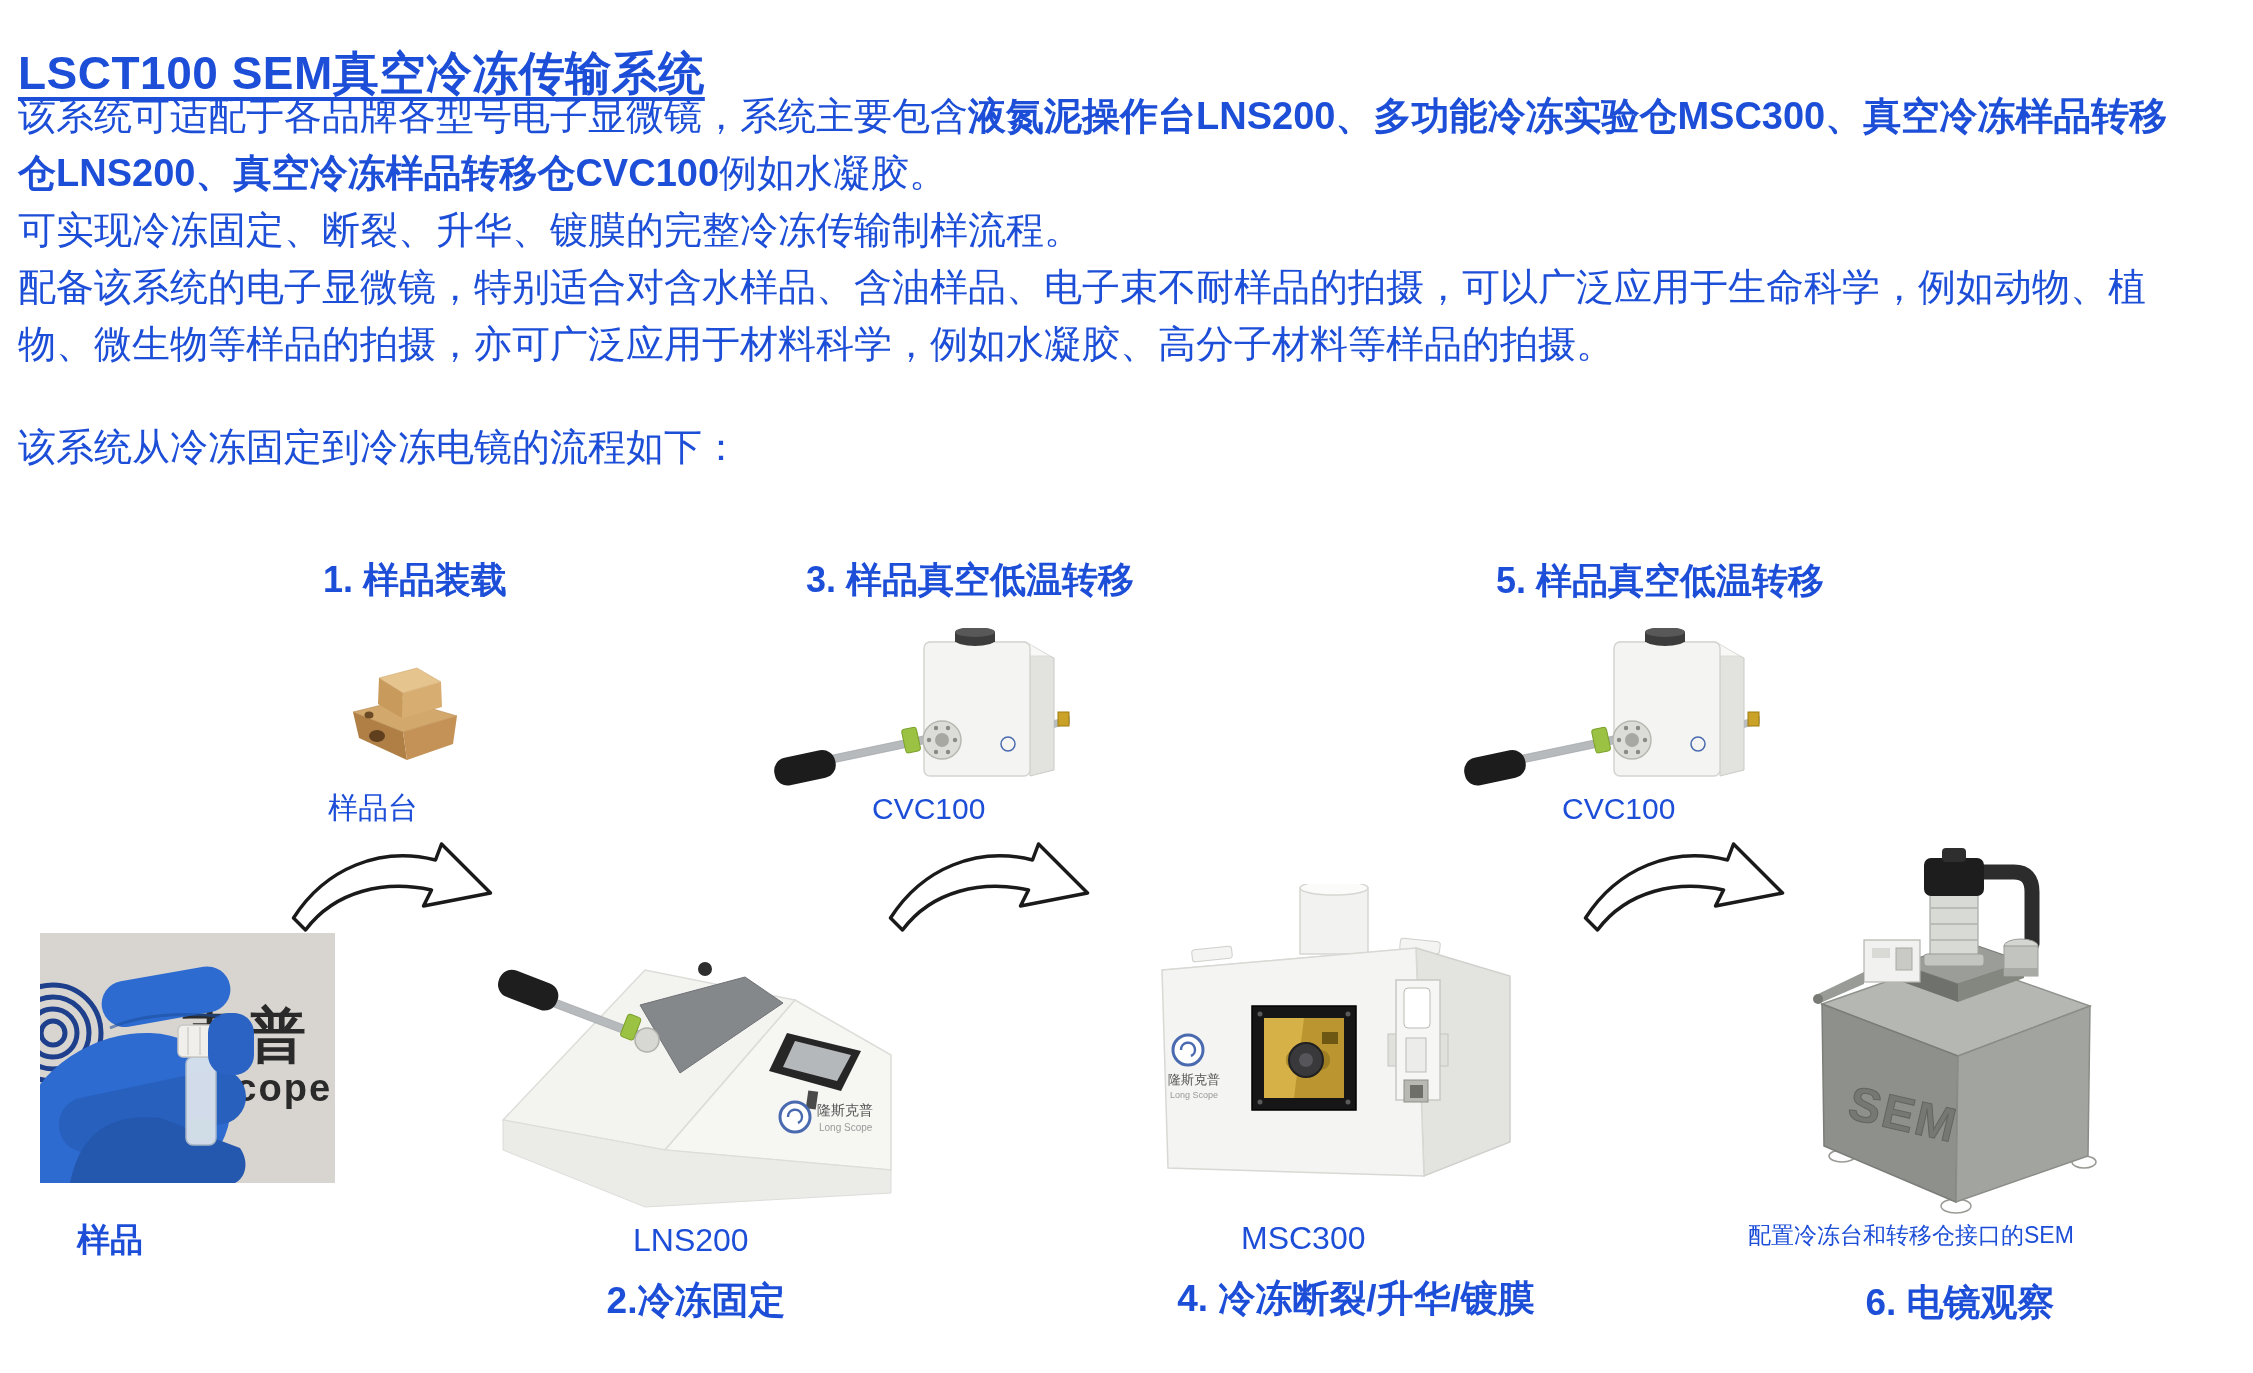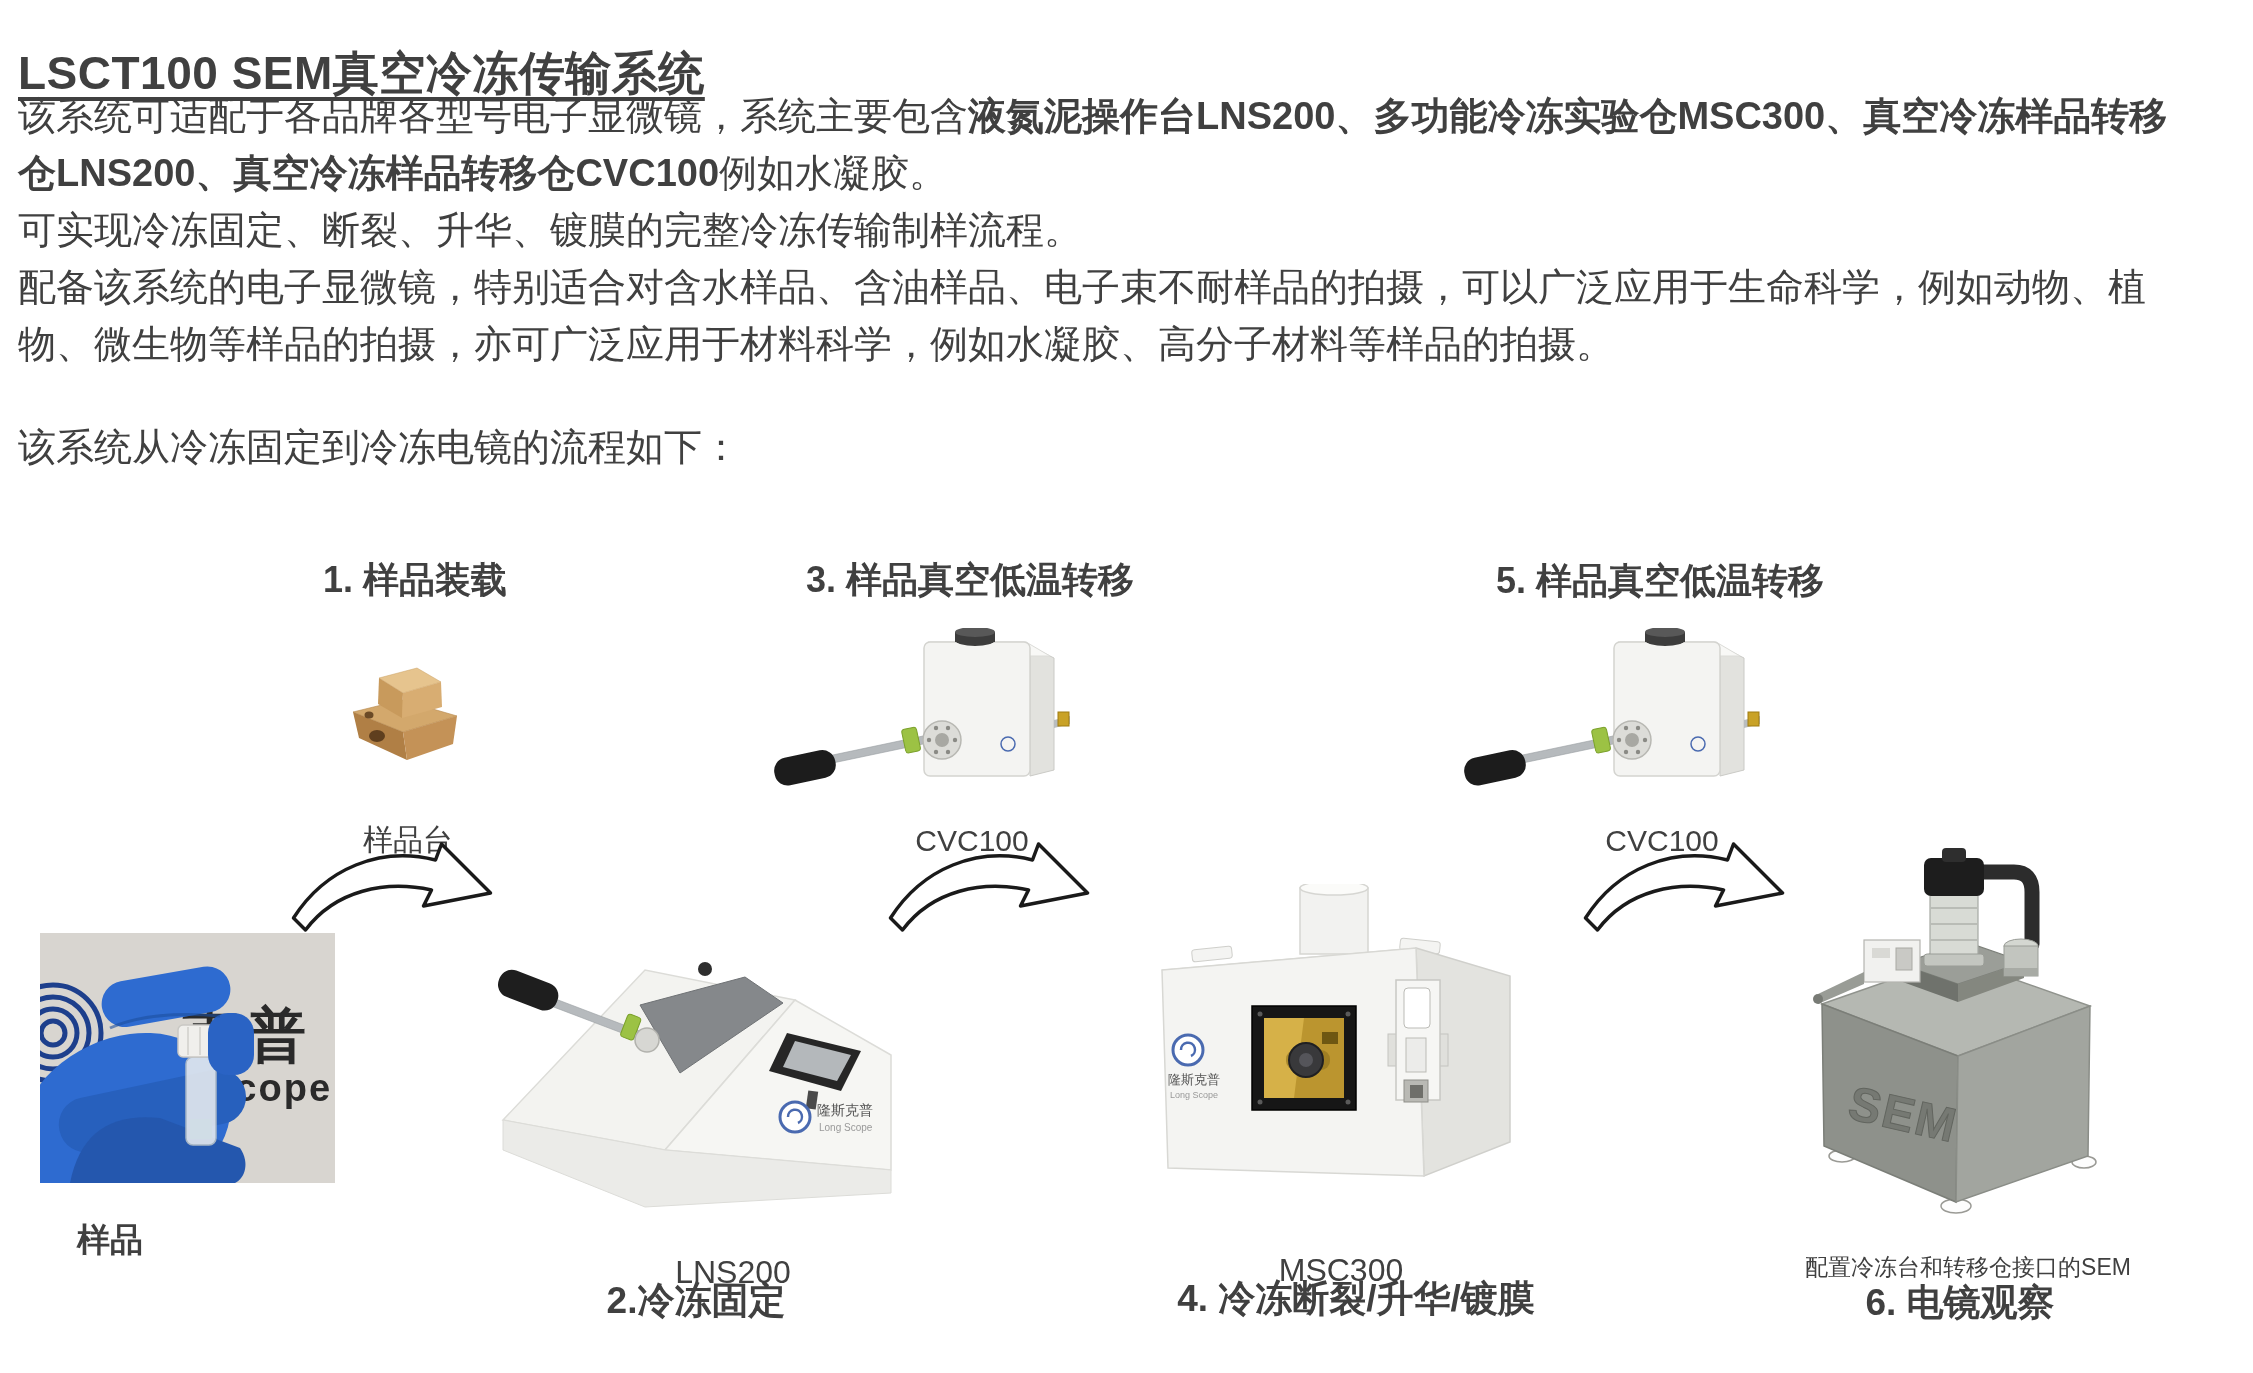--- a/index.html
+++ b/index.html
@@ -1,33 +1,33 @@
 <!DOCTYPE html>
 <html><head>
 <meta charset="utf-8">
 <style>
   html,body{margin:0;padding:0;background:#ffffff;}
   #stage{
     position:relative;width:2253px;height:1373px;background:#ffffff;
-    font-family:"Liberation Sans","DejaVu Sans",sans-serif;color:#404040;overflow:hidden;
+    font-family:"Liberation Sans","DejaVu Sans",sans-serif;color:#1d4ed8;overflow:hidden;
   }
   .abs{position:absolute;}
   
   .doc-title{
     position:absolute;left:18px;top:12px;font-size:46px;font-weight:bold;
     text-decoration:underline;text-decoration-thickness:4px;text-underline-offset:8px;
     letter-spacing:.5px;
   }
   .doc-text{position:absolute;left:18px;top:88px;width:2150px;font-size:38px;line-height:57px;}
   .doc-text p{margin:0;}
   .doc-text .flow-intro{margin-top:46px;}
   .b{font-weight:bold;}
   
   .step-head{position:absolute;font-size:36px;font-weight:bold;text-align:center;white-space:nowrap;}
-  .cap{position:absolute;font-size:30px;text-align:center;white-space:nowrap;margin-top:32px;}
+  .cap{position:absolute;font-size:30px;text-align:left;white-space:nowrap;}
   .cap-bold{position:absolute;font-size:33px;font-weight:bold;white-space:nowrap;}
   .step-foot{position:absolute;font-size:37px;font-weight:bold;text-align:center;white-space:nowrap;}
   svg{display:block;}
   .photo{
     position:absolute;left:40px;top:933px;width:295px;height:250px;background:#d8d5d0;overflow:hidden;
   }
 </style>
 </head>
 <body>
 

